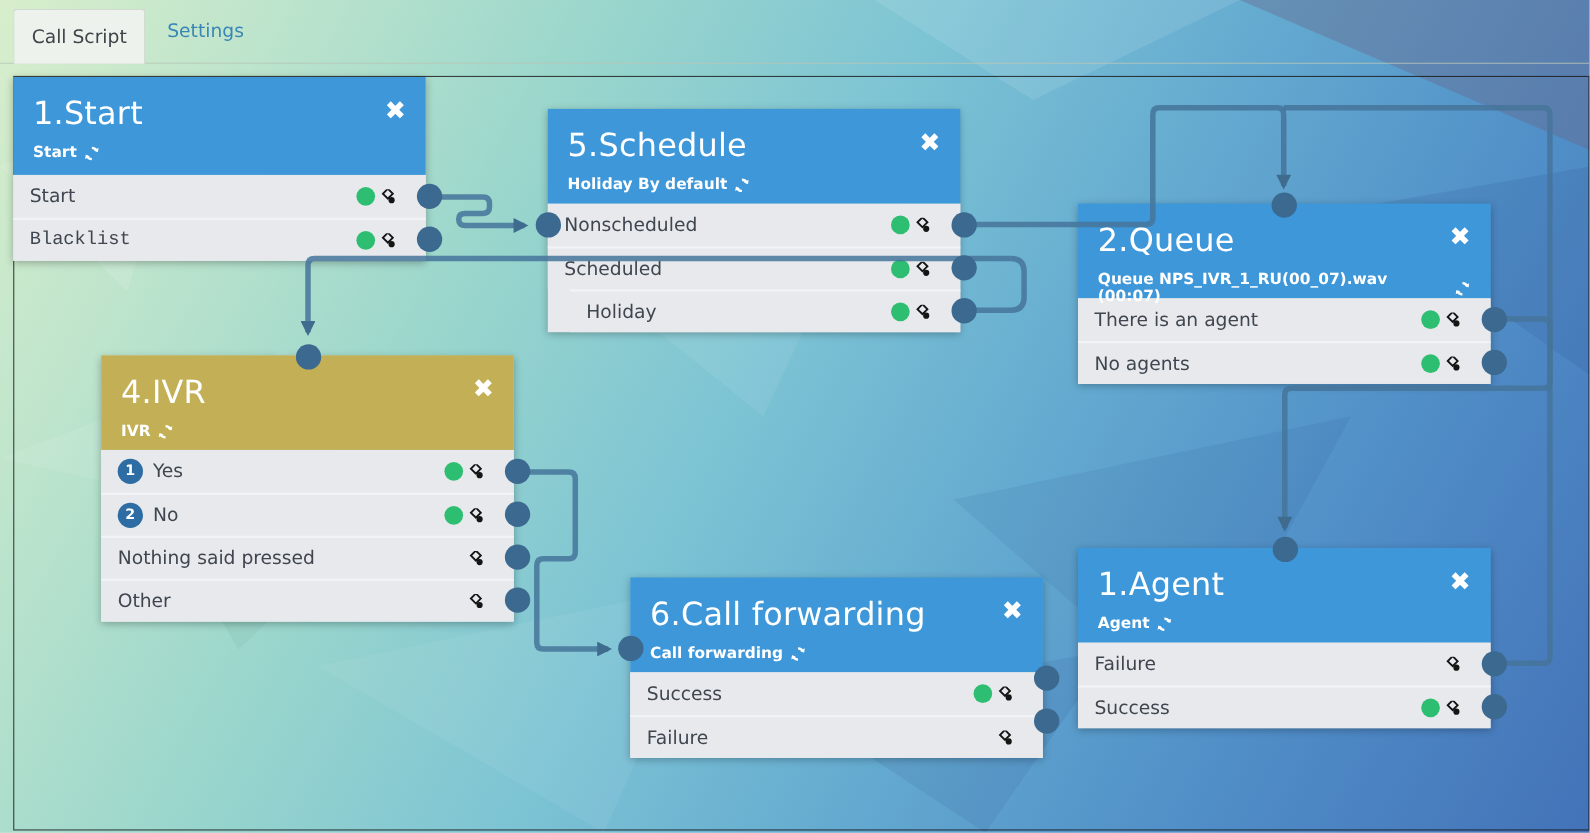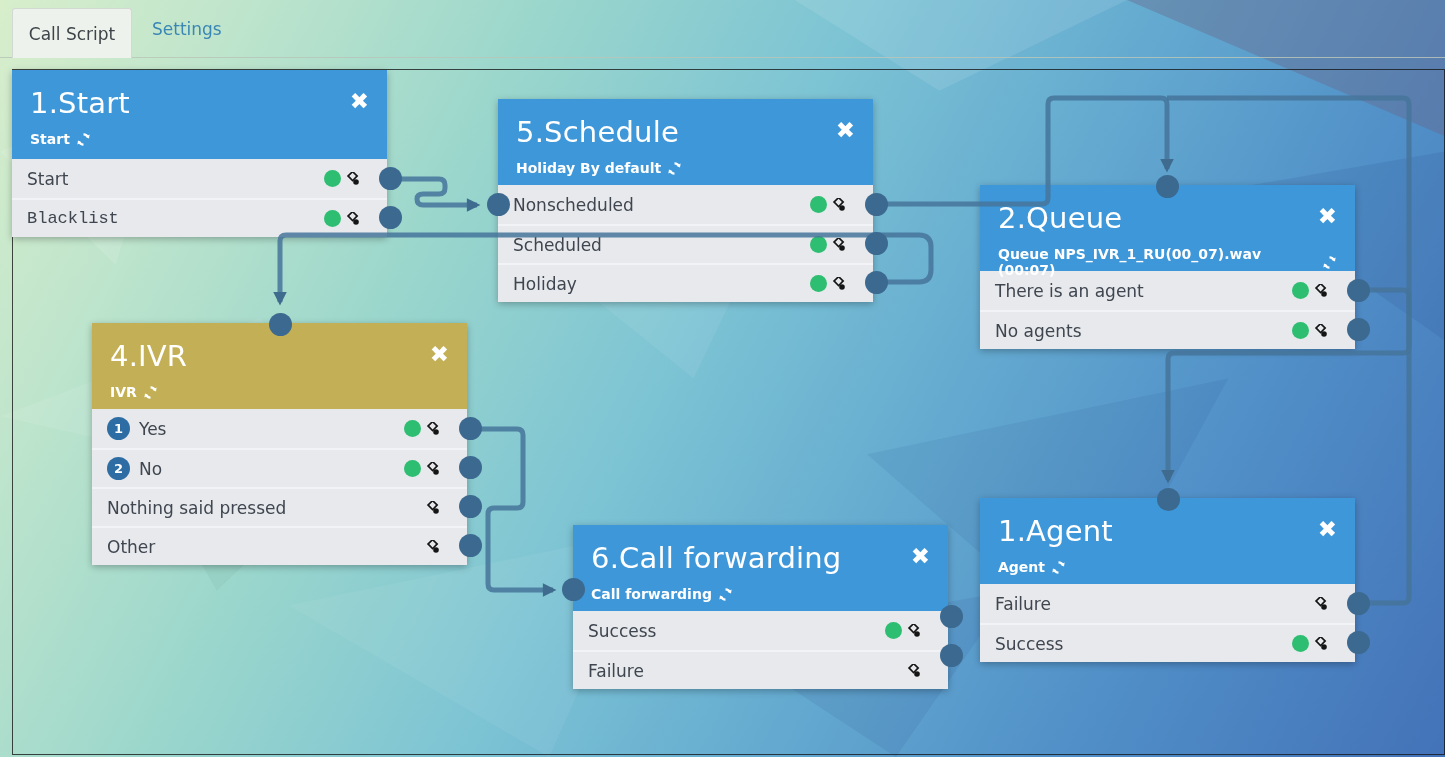--- a/index.html
+++ b/index.html
@@ -127,21 +127,21 @@
         <div class="row" style="height: 39px;">
           <span>Scheduled</span>
           <span class="rgt">
             <span class="dot"></span>
             <svg width="14" height="14" viewBox="0 0 14 14" style="flex:0 0 auto">
               <rect x="3.4" y="0.9" width="6.4" height="6.4" transform="rotate(45 6.6 4.1)" fill="none" stroke="#151515" stroke-width="1.7"></rect>
               <circle cx="10" cy="10" r="2.8" fill="#151515"></circle>
             </svg>
           </span>
         </div>
-        <div class="row" style="height: 39px;">
+        <div class="row" style="height: 39px; margin-left: 20px;">
           <span>Holiday</span>
           <span class="rgt">
             <span class="dot"></span>
             <svg width="14" height="14" viewBox="0 0 14 14" style="flex:0 0 auto">
               <rect x="3.4" y="0.9" width="6.4" height="6.4" transform="rotate(45 6.6 4.1)" fill="none" stroke="#151515" stroke-width="1.7"></rect>
               <circle cx="10" cy="10" r="2.8" fill="#151515"></circle>
             </svg>
           </span>
         </div>
       </div>

